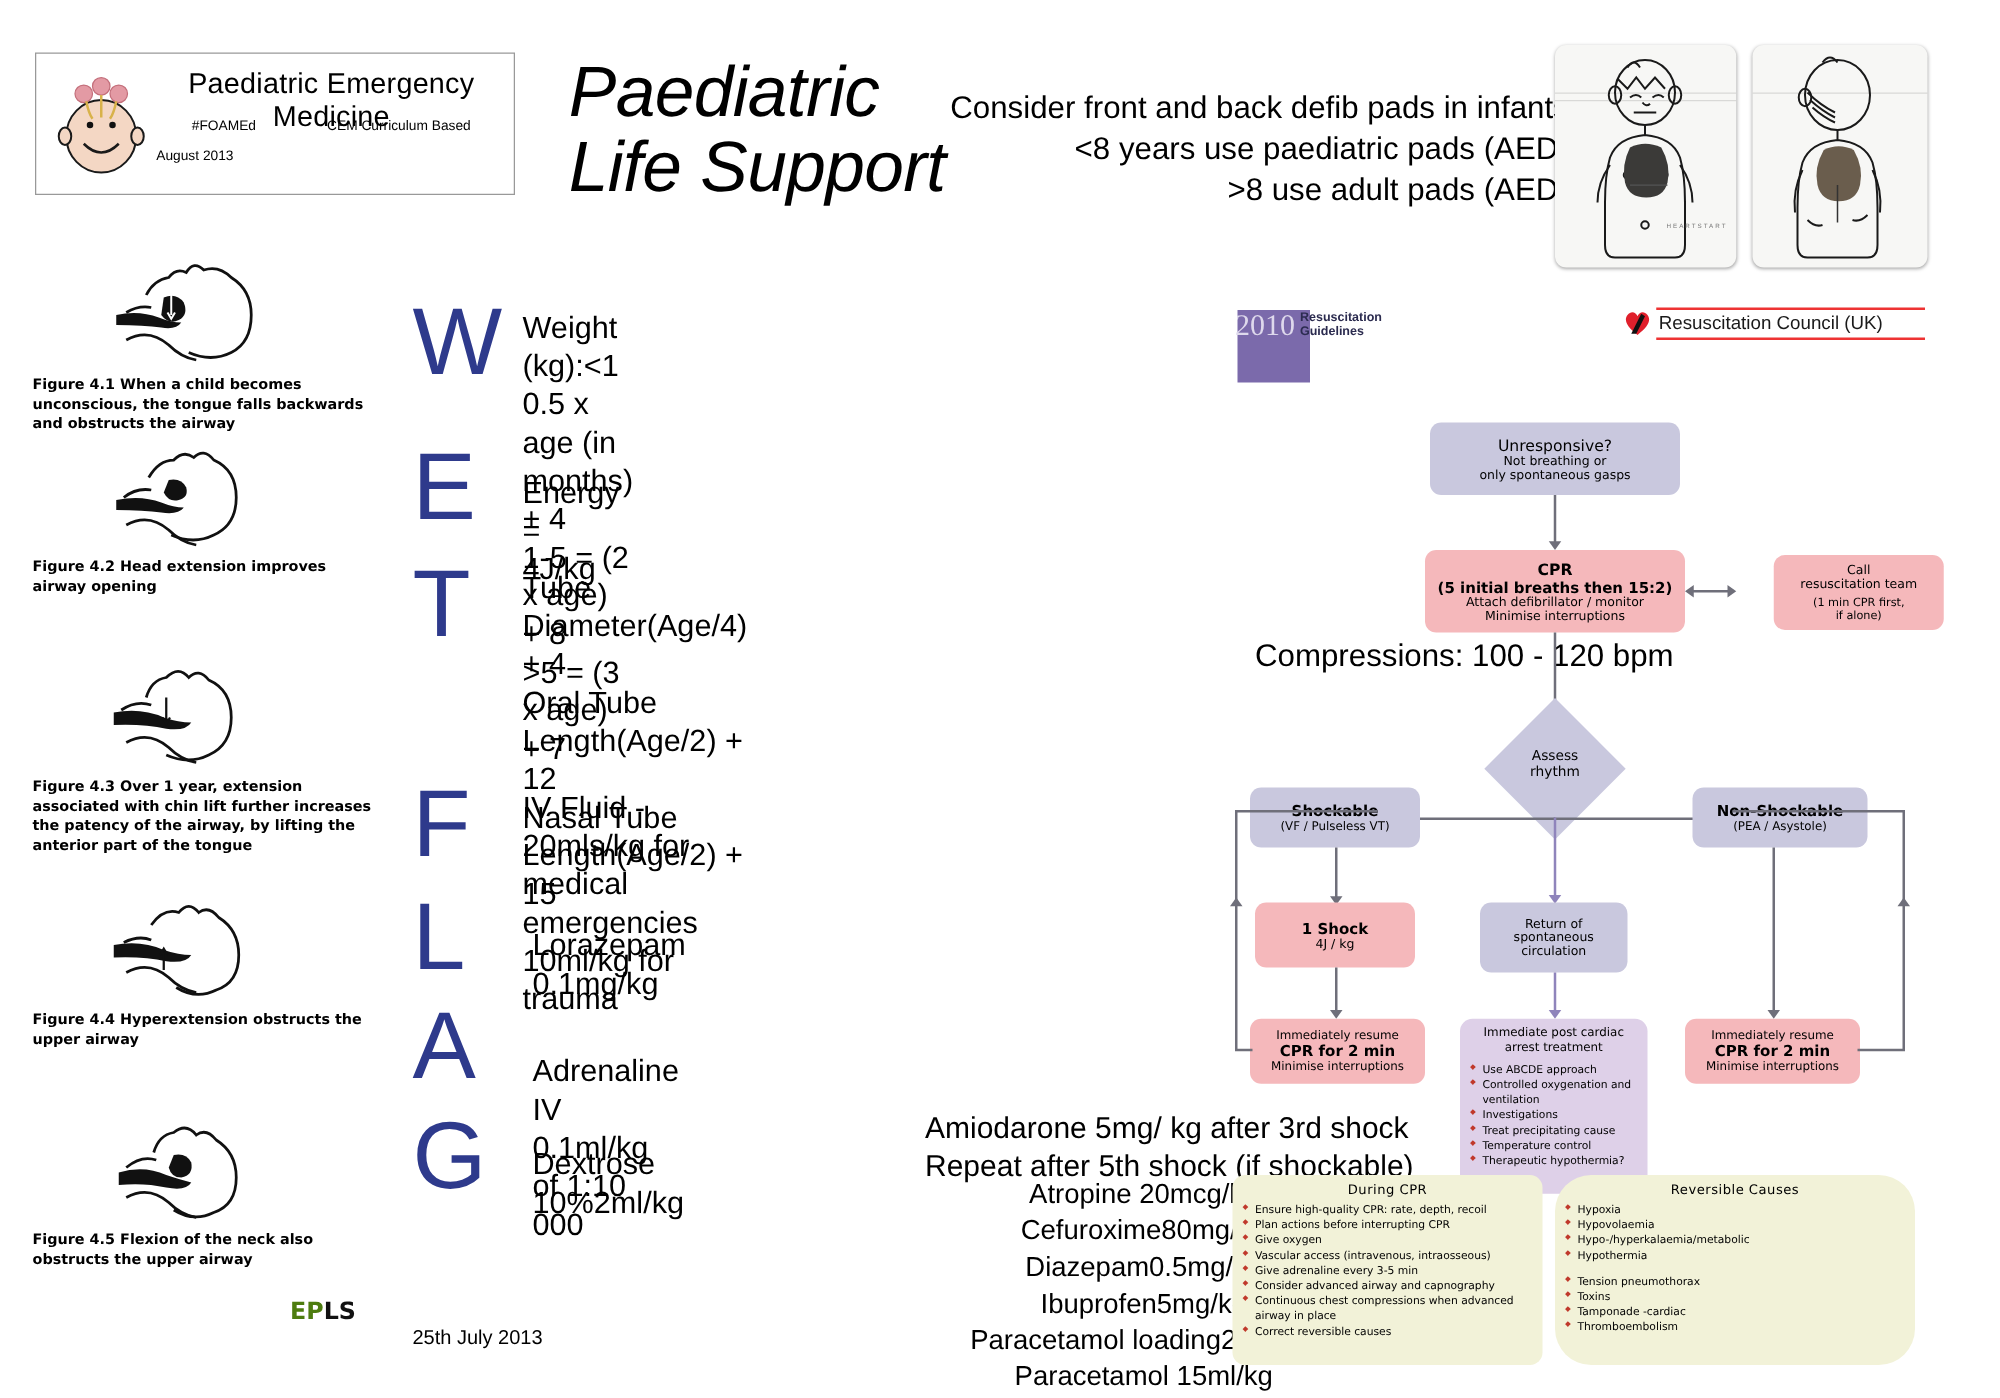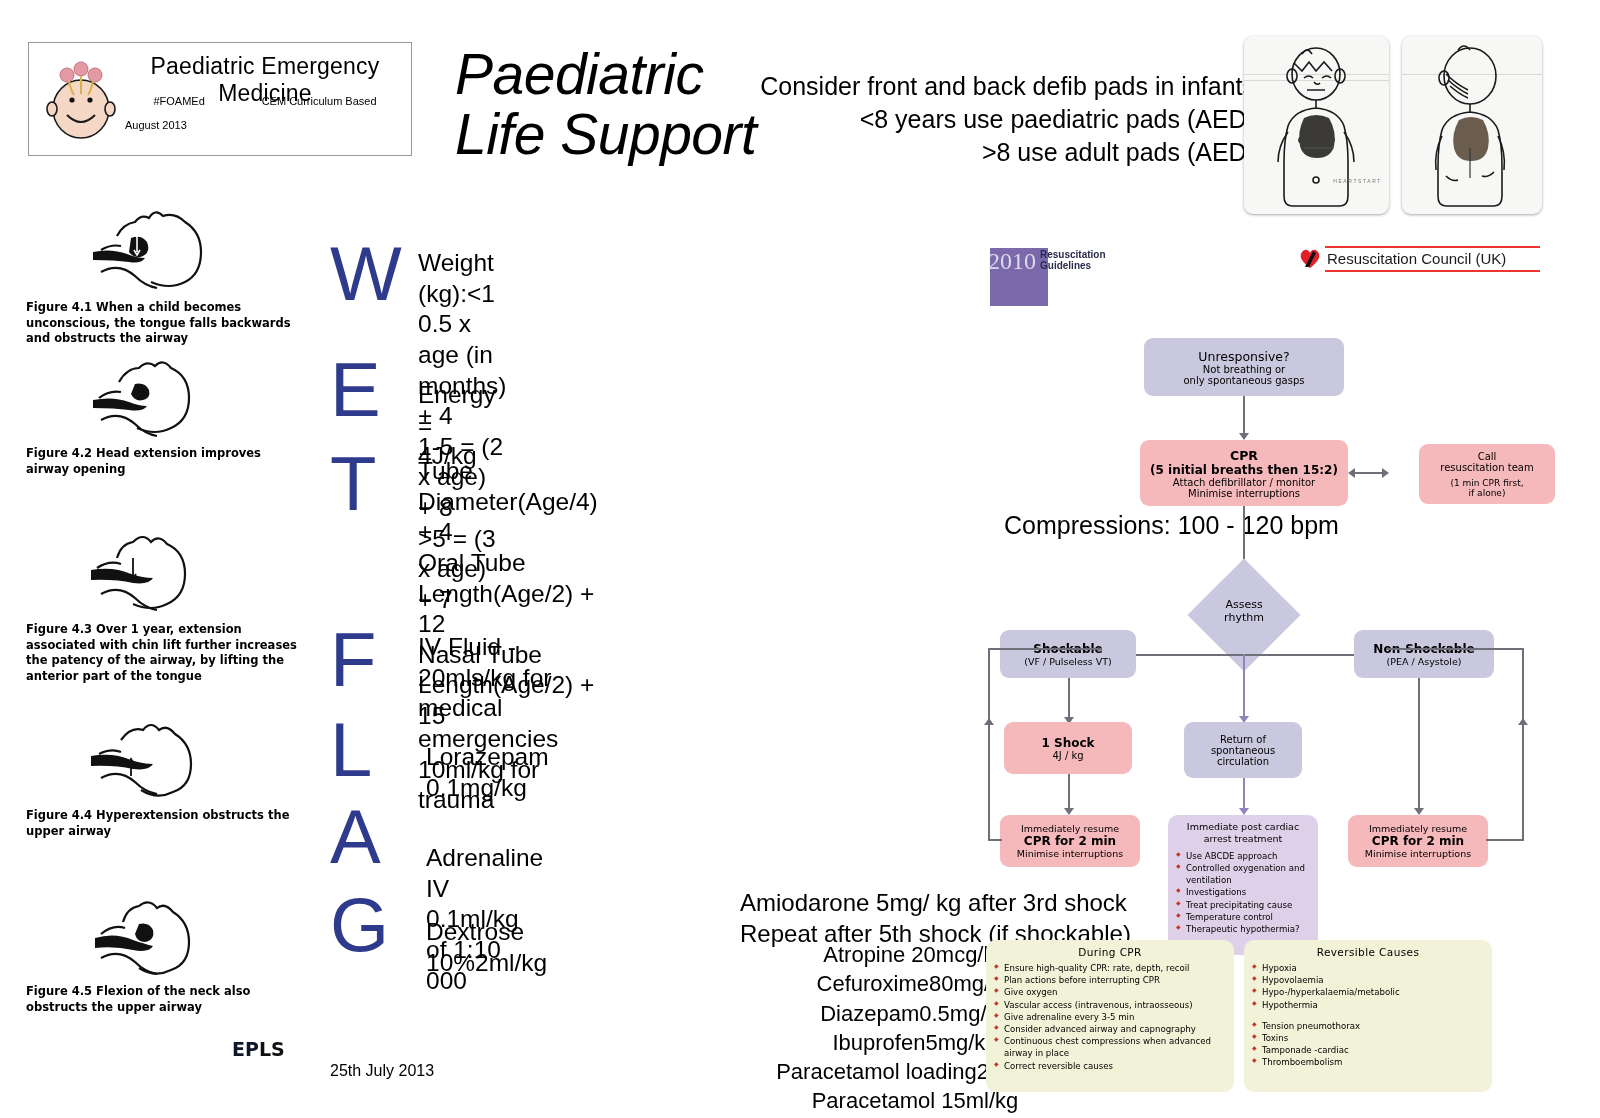--- a/index.html
+++ b/index.html
@@ -24,21 +24,21 @@
   #pad-back{left:1402px;width:140px;}
   .pad-crease{position:absolute;left:0;right:0;height:1px;background:rgba(0,0,0,.12);}
   .pad-brand{position:absolute;right:7px;bottom:30px;font-size:5px;letter-spacing:1.6px;color:#777;}
 
   
   .fig-block{position:absolute;left:6px;width:300px;}
   .fig-art{display:block;margin:0 auto;}
   .fig-cap{font-size:11.5px;font-weight:bold;line-height:1.35;font-family:"DejaVu Sans",sans-serif;
            margin-top:2px;padding-left:8px;margin-left:12px;}
   #epls{left:232px;top:1038px;font-size:19px;font-weight:bold;font-family:"DejaVu Sans",sans-serif;}
-  #epls .r{color:#0f172a;}
+  #epls .r{color:#4d7c0f;}
   #epls .k{color:#111;}
 
   
   .wf-row{position:absolute;left:330px;}
   .wf-letter{position:absolute;left:0;top:0;font-size:76px;line-height:.84;color:#2e3a8c;
              font-family:"Liberation Sans",sans-serif;}
   .wf-text{position:absolute;left:88px;top:6px;font-size:24.5px;line-height:1.25;white-space:pre-line;}
 
   
   #amio{left:740px;top:887px;width:400px;text-align:left;font-size:24px;line-height:1.3;}
@@ -427,21 +427,21 @@
       <li>Give oxygen</li>
       <li>Vascular access (intravenous, intraosseous)</li>
       <li>Give adrenaline every 3-5 min</li>
       <li>Consider advanced airway and capnography</li>
       <li>Continuous chest compressions when advanced</li>
       <li class="cont">airway in place</li>
       <li>Correct reversible causes</li>
     </ul>
   </div>
 
-  <div class="bulletbox n-cream" style="left:262px;top:700px;width:248px;height:152px;">
+  <div class="bulletbox n-cream" style="left:262px;top:700px;width:288px;height:152px;border-radius:29px;">
     <div class="bb-title">Reversible Causes</div>
     <ul class="bb-list">
       <li>Hypoxia</li>
       <li>Hypovolaemia</li>
       <li>Hypo-/hyperkalaemia/metabolic</li>
       <li>Hypothermia</li>
       <li class="spacer"></li>
       <li>Tension pneumothorax</li>
       <li>Toxins</li>
       <li>Tamponade -cardiac</li>

